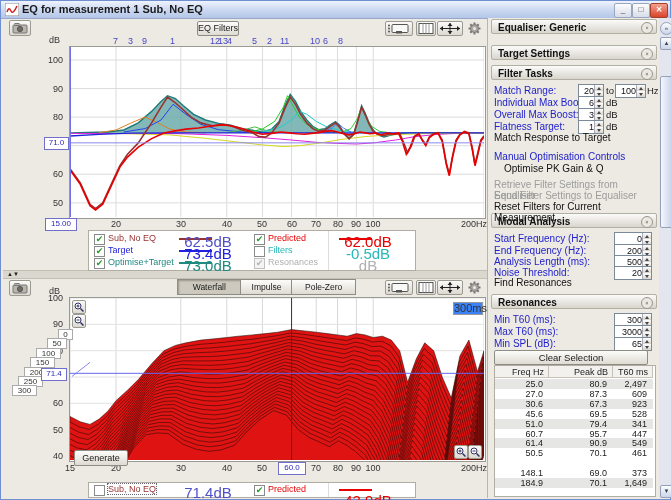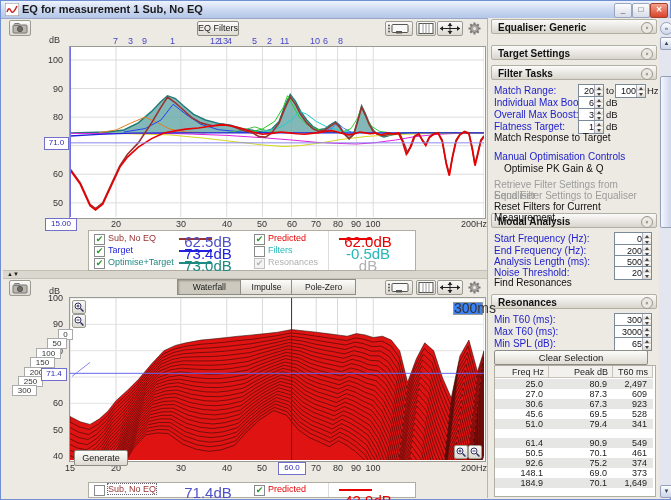--- a/index.html
+++ b/index.html
@@ -57,21 +57,21 @@
   .td{position:absolute;top:0;font-size:9px;color:#222;text-align:right;}
   
   #vscroll{position:absolute;left:658px;top:17px;width:13px;height:480px;background:#e3e6ee;}
   .sbtn{position:absolute;left:1px;width:11px;height:11px;border:1px solid #95a0bb;border-radius:2px;
     background:linear-gradient(#fdfdfd,#ccd4e8);font-size:6px;text-align:center;line-height:10px;color:#345;}
   #sthumb{position:absolute;left:1px;top:58px;width:11px;height:150px;border:1px solid #95a0bb;border-radius:2px;
     background:linear-gradient(90deg,#f4f7fd,#c8d2ea);}
   .splitter-arrows{position:absolute;font-size:6px;color:#222;letter-spacing:0;}
   .timebox{position:absolute;font-size:8px;color:#333;background:#fff;border:1px solid #aaa;
     text-align:center;line-height:9px;z-index:25;}
-  .minibox{position:absolute;font-size:14px;color:#333;background:#3b82f6;border:1px solid #999;
+  .minibox{position:absolute;font-size:11px;color:#333;background:#3b82f6;border:1px solid #999;
     text-align:center;line-height:10px;z-index:25;}
   svg{position:absolute;}
   .focusbox{outline:1px dotted #667;}
 </style>
 </head>
 <body>
 
 <div id="win">
 
   <div id="titlebar">
@@ -554,34 +554,34 @@
         <div class="tr" style="position: absolute; top: 42.7px;">
           <div class="td" style="position: absolute; left: 0px; width: 48px;">45.6</div>
           <div class="td" style="position: absolute; left: 54px; width: 58px;">69.5</div>
           <div class="td" style="position: absolute; left: 118px; width: 34px;">528</div>
         </div>
         <div class="tr alt" style="position: absolute; top: 52.6px;">
           <div class="td" style="position: absolute; left: 0px; width: 48px;">51.0</div>
           <div class="td" style="position: absolute; left: 54px; width: 58px;">79.4</div>
           <div class="td" style="position: absolute; left: 118px; width: 34px;">341</div>
         </div>
+        <div class="tr" style="position: absolute; top: 62.5px;">
+          <div class="td" style="position: absolute; left: 0px; width: 48px;">60.7</div>
+          <div class="td" style="position: absolute; left: 54px; width: 58px;">95.7</div>
+          <div class="td" style="position: absolute; left: 118px; width: 34px;">447</div>
+        </div>
         <div class="tr alt" style="position: absolute; top: 72.4px;">
           <div class="td" style="position: absolute; left: 0px; width: 48px;">61.4</div>
           <div class="td" style="position: absolute; left: 54px; width: 58px;">90.9</div>
           <div class="td" style="position: absolute; left: 118px; width: 34px;">549</div>
         </div>
         <div class="tr" style="position: absolute; top: 82.3px;">
           <div class="td" style="position: absolute; left: 0px; width: 48px;">50.5</div>
           <div class="td" style="position: absolute; left: 54px; width: 58px;">70.1</div>
           <div class="td" style="position: absolute; left: 118px; width: 34px;">461</div>
-        </div>
-        <div class="tr alt" style="position: absolute; top: 92.2px;">
-          <div class="td" style="position: absolute; left: 0px; width: 48px;">92.6</div>
-          <div class="td" style="position: absolute; left: 54px; width: 58px;">75.2</div>
-          <div class="td" style="position: absolute; left: 118px; width: 34px;">374</div>
         </div>
         <div class="tr" style="position: absolute; top: 102.1px;">
           <div class="td" style="position: absolute; left: 0px; width: 48px;">148.1</div>
           <div class="td" style="position: absolute; left: 54px; width: 58px;">69.0</div>
           <div class="td" style="position: absolute; left: 118px; width: 34px;">373</div>
         </div>
         <div class="tr alt" style="position: absolute; top: 112px;">
           <div class="td" style="position: absolute; left: 0px; width: 48px;">184.9</div>
           <div class="td" style="position: absolute; left: 54px; width: 58px;">70.1</div>
           <div class="td" style="position: absolute; left: 118px; width: 34px;">1,649</div>

